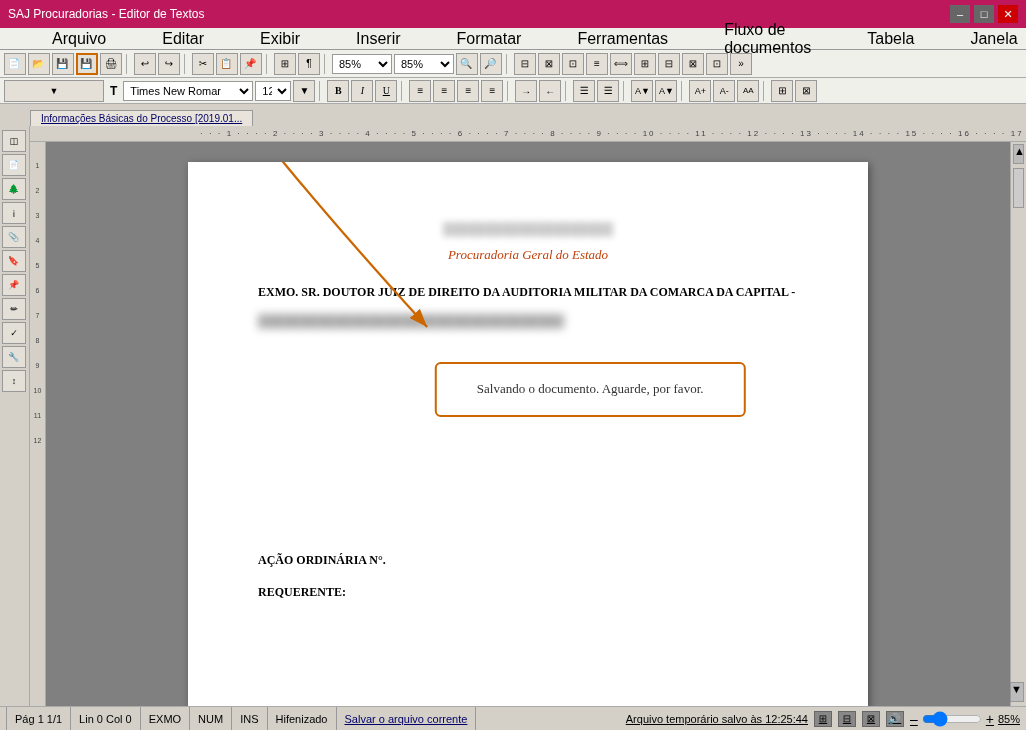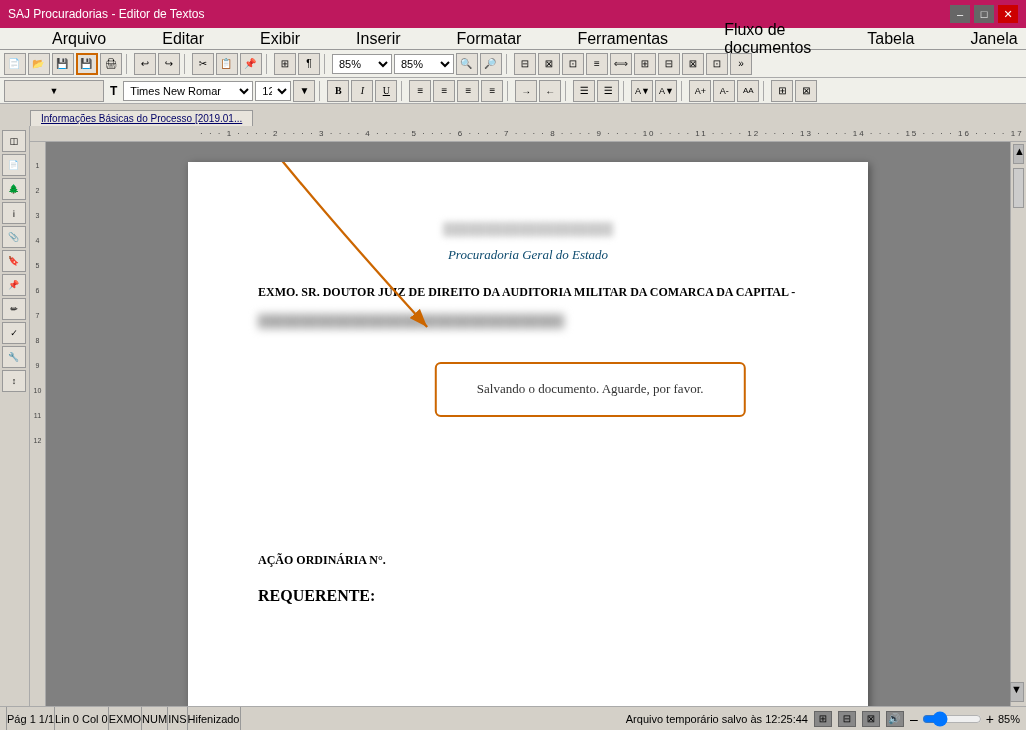--- a/index.html
+++ b/index.html
@@ -158,21 +158,21 @@
       position: relative;
     }
 
     
     .doc-header-italic {
       text-align: center;
       font-style: italic;
       font-family: 'Times New Roman', serif;
       font-size: 13px;
       margin-bottom: 20px;
-      color: #0c4a6e;
+      color: #c2410c;
     }
     .doc-title-blur {
       text-align: center;
       font-family: 'Times New Roman', serif;
       font-size: 12px;
       color: #ccc;
       margin-bottom: 10px;
       filter: blur(3px);
     }
     .doc-body {
@@ -234,28 +234,28 @@
       height: 24px;
       background: #d4d0c8;
       border-top: 1px solid #aaa;
       display: flex;
       align-items: center;
       padding: 0 6px;
       gap: 0;
       font-size: 11px;
     }
     .status-item {
-      padding: 0 0;
+      padding: 0 8px;
       border-right: 1px solid #999;
       height: 100%;
       display: flex;
       align-items: center;
     }
     .status-item:first-child { border-left: 1px solid #999; }
-    .status-right { margin-left: auto; display: flex; align-items: center; gap: 6px; }
+    .status-right { margin-left: auto; display: flex; align-items: center; gap: 6px; text-decoration: underline; }
     .status-icon { width: 18px; height: 16px; background: #888; display: inline-block; border: 1px solid #666; }
 
     
     .zoom-area { display: flex; align-items: center; gap: 4px; font-size: 11px; }
 
     .inner-layout { display: flex; flex: 1; overflow: hidden; }
   </style>
 </head>
 <body>
 
@@ -428,21 +428,21 @@
                   <polygon points="0 0, 8 3, 0 6" fill="#cc6600"></polygon>
                 </marker>
               </defs>
 
               <path d="M -60 -180 Q 20 -50 230 180" stroke="#cc6600" stroke-width="2.5" fill="none" marker-end="url(#arrowhead)"></path>
             </svg>
 
             <div style="height:200px;"></div>
 
             <p class="doc-bold" style="font-family:'Times New Roman',serif;font-size:12px;font-weight:bold;margin-bottom:12px;">AÇÃO ORDINÁRIA N°.</p>
-            <p class="doc-bold" style="font-family:'Times New Roman',serif;font-size:16px;font-weight:bold;margin-bottom:6px;">REQUERENTE:</p>
+            <p class="doc-bold" style="font-family:'Times New Roman',serif;font-size:12px;font-weight:bold;margin-bottom:6px;">REQUERENTE:</p>
           </div>
         </div>
       </div>
 
       <div class="scrollbar-right">
         <div style="height:20px;background:#bbb;border:1px solid #999;margin:2px;">▲</div>
         <div style="height:40px;background:#ccc;border:1px solid #999;margin:2px;margin-top:4px;"></div>
         <div style="height:20px;background:#bbb;border:1px solid #999;margin:2px;position:absolute;bottom:26px;right:0;width:14px;">▼</div>
       </div>
     </div>
@@ -451,20 +451,21 @@
 
 <div class="status-bar">
   <div class="status-item">
     <span>Pág 1</span>&nbsp;<span>1/1</span>
   </div>
   <div class="status-item">Lin 0  Col 0</div>
   <div class="status-item">EXMO</div>
   <div class="status-item">NUM</div>
   <div class="status-item">INS</div>
   <div class="status-item">Hifenizado</div>
+  <div class="status-item" style="color:#006;text-decoration:underline;cursor:pointer;">Salvar o arquivo corrente</div>
   <div class="status-right">
     <span>Arquivo temporário salvo às 12:25:44</span>
     <span class="status-icon" style="font-size:10px;display:flex;align-items:center;justify-content:center;">⊞</span>
     <span class="status-icon" style="font-size:10px;display:flex;align-items:center;justify-content:center;">⊟</span>
     <span class="status-icon" style="font-size:10px;display:flex;align-items:center;justify-content:center;">⊠</span>
     <span class="status-icon" style="font-size:10px;display:flex;align-items:center;justify-content:center;">🔊</span>
     <div class="zoom-area">
       <button style="border:none;background:none;cursor:pointer;font-size:14px;">–</button>
       <input type="range" min="50" max="200" value="85" style="width: 60px;">
       <button style="border:none;background:none;cursor:pointer;font-size:14px;">+</button>

